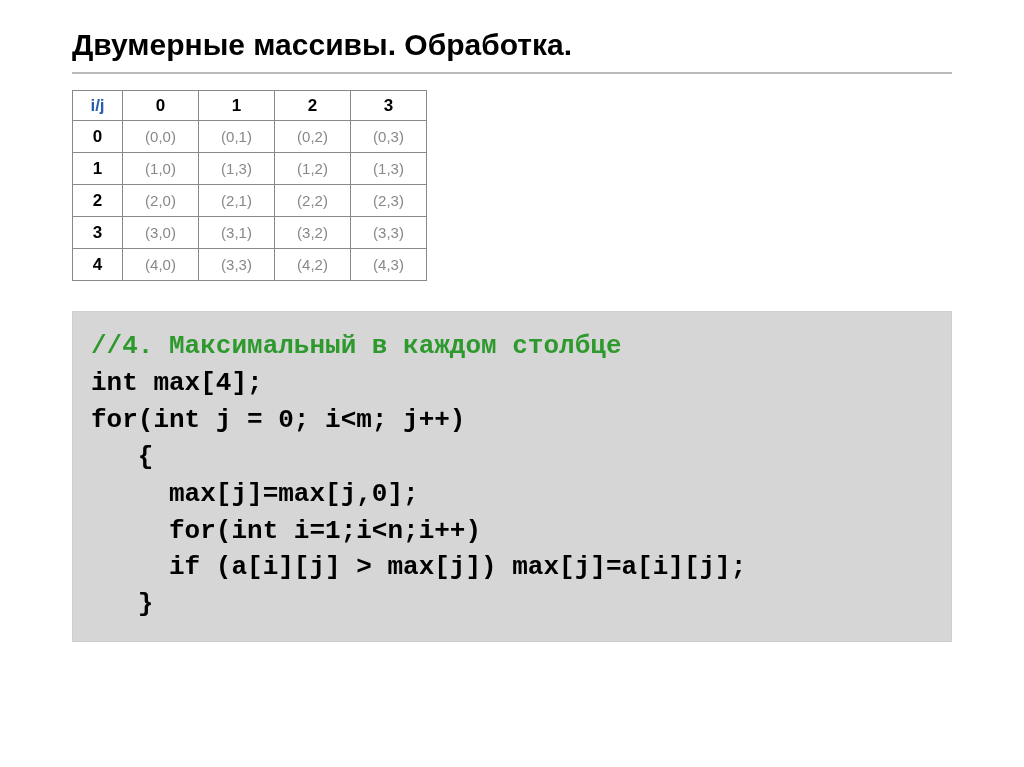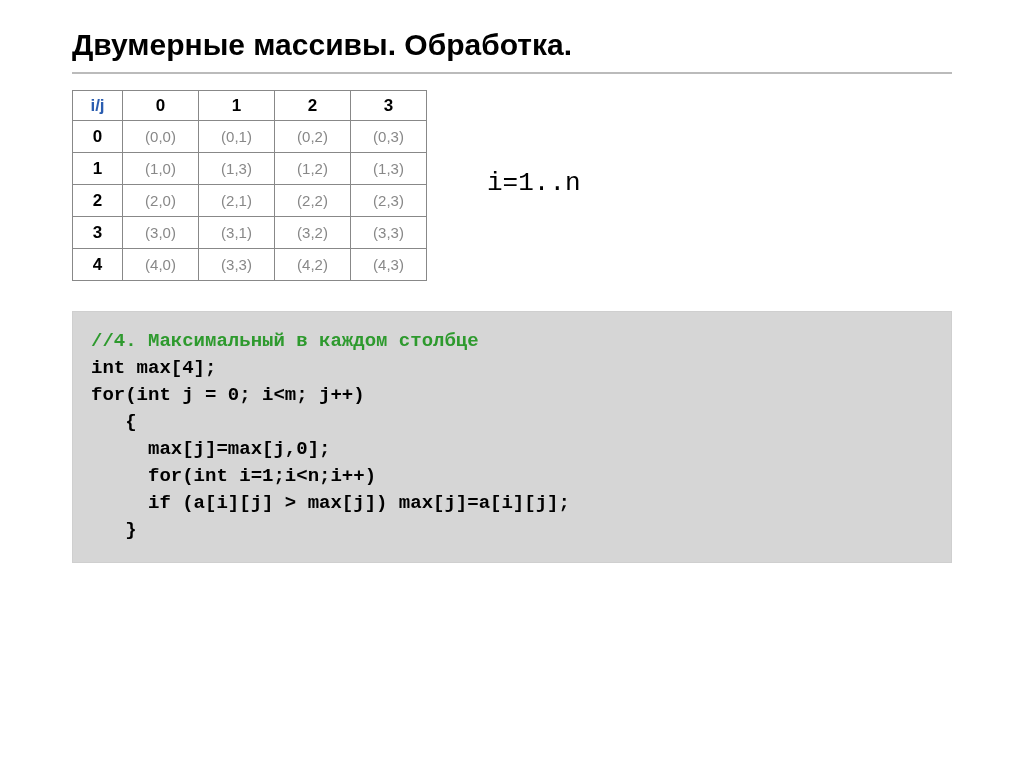--- a/index.html
+++ b/index.html
@@ -14,22 +14,22 @@
   .title {
     font-size: 30px;
     font-weight: bold;
     color: #000;
     padding-bottom: 10px;
     border-bottom: 2px solid #bbb;
     margin-bottom: 8px;
   }
   .top-row {
     display: flex;
-    gap: 60px;
-    align-items: center;
+    gap: 44px;
+    align-items: flex-end;
     margin-bottom: 30px;
     margin-top: 16px;
   }
   .matrix {
     border-collapse: collapse;
   }
   .matrix th, .matrix td {
     border: 1px solid #888;
     text-align: center;
     vertical-align: middle;
@@ -58,21 +58,21 @@
   .loops {
     font-family: "Courier New", monospace;
     font-size: 26px;
     color: #000;
     line-height: 1.9;
     margin-top: -4px;
   }
   .code-block {
     background: #d6d6d6;
     font-family: "Courier New", monospace;
-    font-size: 19px;
+    font-size: 26px;
     font-weight: bold;
     padding: 16px 18px 18px 18px;
     border: 1px solid #cfcfcf;
     line-height: 1.42;
     white-space: pre;
   }
   .comment { color: #2e9a2e; }
   .code-line { color: #000; }
 </style>
 </head>
@@ -122,21 +122,20 @@
       <th class="row">4</th>
       <td class="cell">(4,0)</td>
       <td class="cell">(3,3)</td>
       <td class="cell">(4,2)</td>
       <td class="cell">(4,3)</td>
     </tr>
   </tbody>
     </table>
 
   <div class="loops">
-    <div>i=1..n</div>
   </div>
 </div>
 
 <div class="code-block"><span class="comment">//4. Максимальный в каждом столбце</span>
 <span class="code-line">int max[4];</span>
 <span class="code-line">for(int j = 0; i&lt;m; j++)</span>
 <span class="code-line">   {</span>
 <span class="code-line">     max[j]=max[j,0];</span>
 <span class="code-line">     for(int i=1;i&lt;n;i++)</span>
 <span class="code-line">     if (a[i][j] &gt; max[j]) max[j]=a[i][j];</span>

